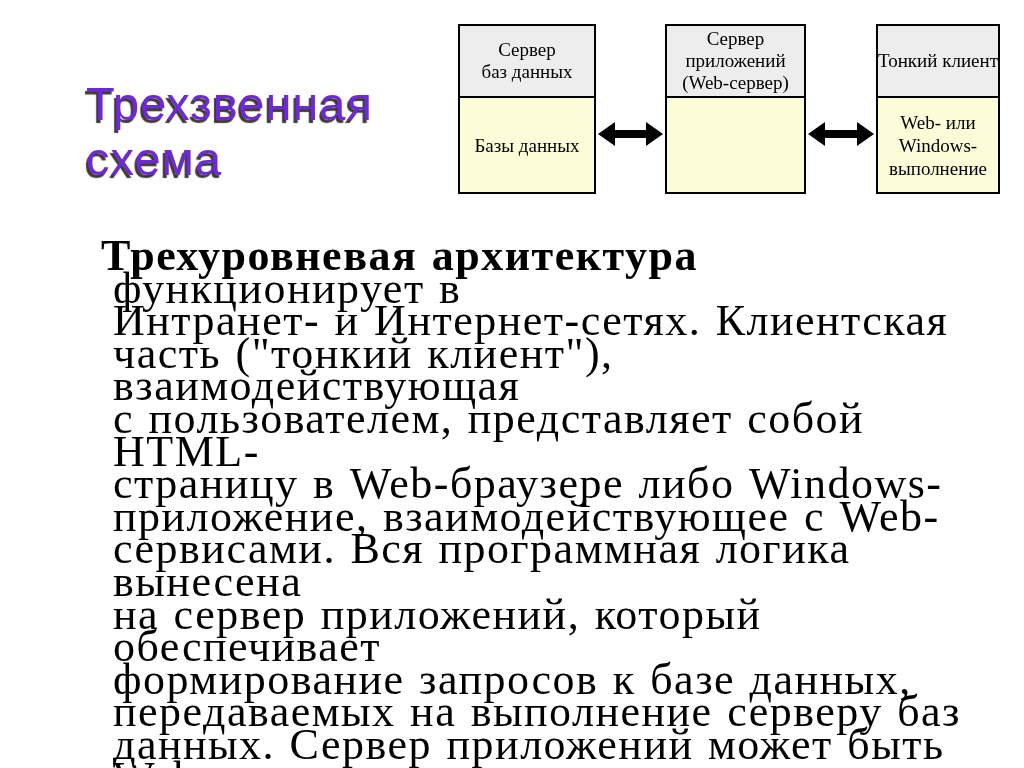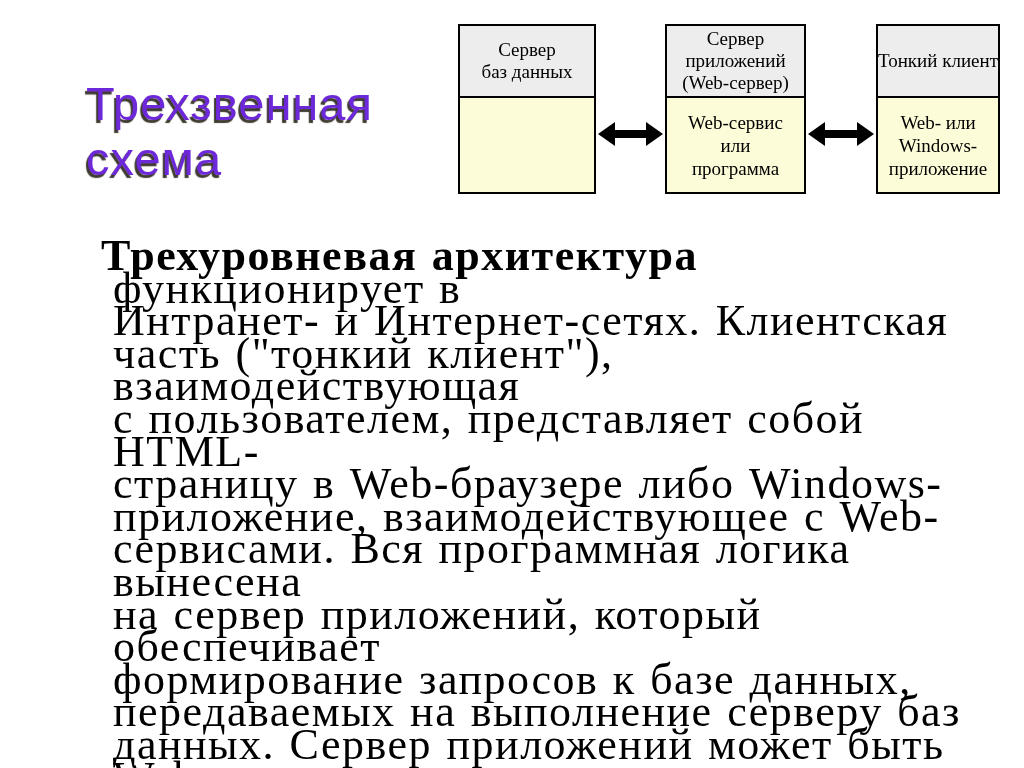--- a/index.html
+++ b/index.html
@@ -62,48 +62,46 @@
 <div class="slide">
 
   <h1 class="title">Трехзвенная
 схема</h1>
 
   <div>
 
     <div class="dbox" id="box1">
       <div class="dbox-header">Сервер
 баз данных</div>
+      <div class="dbox-body">Базы данных</div>
     </div>
 
     <div class="arrow" id="arrow1">
       <span class="ah ah-left"></span>
       <span class="shaft"></span>
       <span class="ah ah-right"></span>
     </div>
 
     <div class="dbox" id="box2">
       <div class="dbox-header">Сервер
 приложений
 (Web-сервер)</div>
-      <div class="dbox-body">Web-сервис
-или
-программа</div>
     </div>
 
     <div class="arrow" id="arrow2">
       <span class="ah ah-left"></span>
       <span class="shaft"></span>
       <span class="ah ah-right"></span>
     </div>
 
     <div class="dbox" id="box3">
       <div class="dbox-header">Тонкий клиент</div>
       <div class="dbox-body">Web- или
 Windows-
-приложение</div>
+выполнение</div>
     </div>
 
   </div>
 
   <p class="para"><span class="lead">Трехуровневая архитектура</span><span> функционирует в
 Интранет- и Интернет-сетях. Клиентская
 часть ("тонкий клиент"), взаимодействующая
 с пользователем, представляет собой HTML-
 страницу в Web-браузере либо Windows-
 приложение, взаимодействующее с Web-

